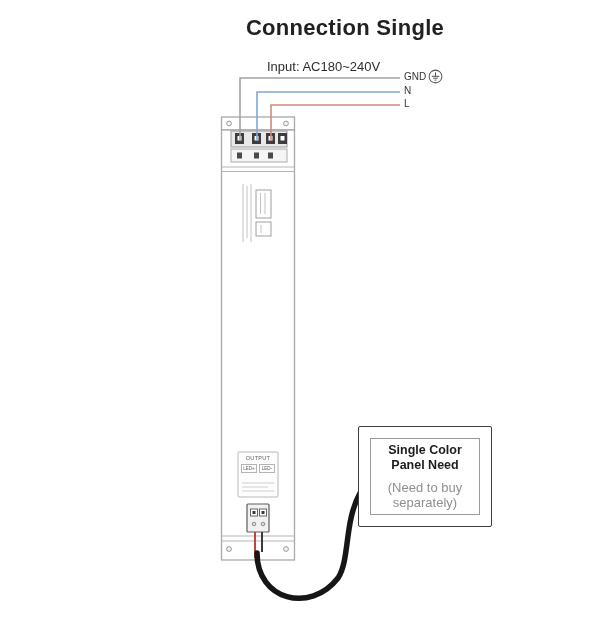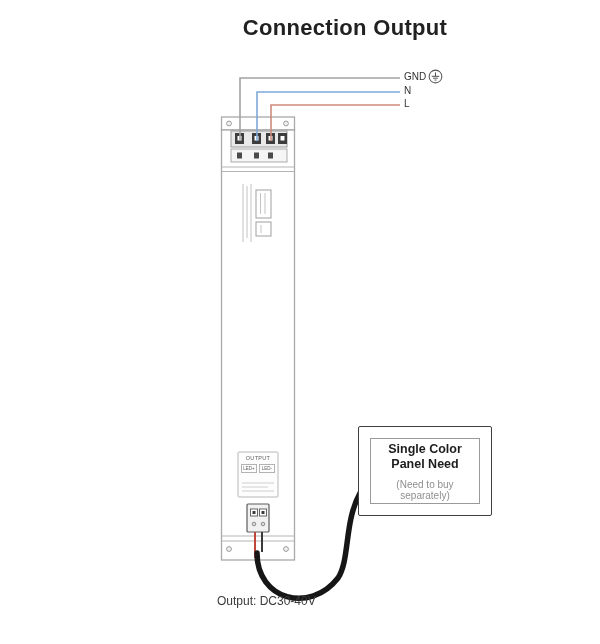--- a/index.html
+++ b/index.html
@@ -10,30 +10,30 @@
   .abs{position:absolute;}
   .title{
     top:15px;left:345px;transform:translateX(-50%);
     font-size:22px;font-weight:bold;letter-spacing:.3px;color:#212121;white-space:nowrap;
   }
   .input-label{top:59px;left:267px;font-size:13px;color:#2e2e2e;white-space:nowrap;}
   .wire-label{font-size:10px;color:#333;white-space:nowrap;}
   .earth-icon{top:69px;left:428px;width:15px;height:15px;}
   .art{top:0;left:0;}
   .panel-box{
-    top:426px;left:358px;width:134px;height:90px;box-sizing:border-box;
+    top:426px;left:358px;width:134px;height:101px;box-sizing:border-box;
     border:1.5px solid #3f3f3f;border-radius:2px;background:#ffffff;
   }
   .panel-inner{
     position:absolute;left:11px;right:11px;top:11px;bottom:11px;
     border:1px solid #9a9a9a;display:flex;flex-direction:column;
     align-items:center;justify-content:center;text-align:center;
   }
   .panel-title{font-size:12.5px;font-weight:bold;color:#1d1d1d;line-height:15px;}
-  .panel-note{font-size:10px;color:#8f8f8f;margin-top:7px;}
+  .panel-note{font-size:13px;color:#8f8f8f;margin-top:7px;}
   .mini{font-size:5.5px;color:#5f5f5f;letter-spacing:.3px;text-align:center;}
   .led-box{
     box-sizing:border-box;border:1px solid #b3b3b3;background:#fdfdfd;
     font-size:4.5px;color:#5f5f5f;display:flex;align-items:center;justify-content:center;
   }
   .caption{top:593px;left:217px;font-size:12px;color:#3a3a3a;line-height:17px;}
 </style>
 </head>
 <body>
 
@@ -106,21 +106,22 @@
     <path d="M262,532 V552" stroke="#3a3a3a" stroke-width="2" fill="none"></path>
     <path d="M257,553 C257,600 310,614 338,578 C350,560 344,522 360,493" stroke="#161616" stroke-width="5.5" fill="none" stroke-linecap="round"></path>
 
     <g fill="none" stroke-width="1.6">
       <path d="M400,78 H240 V141" stroke="#a3a3a3"></path>
       <path d="M400,92 H257 V141" stroke="#7fa8d9"></path>
       <path d="M400,105 H271 V141" stroke="#cf8b7d"></path>
     </g>
   </svg>
 
-  <div class="abs title">Connection Output</div>
+  <div class="abs title">Connection Single</div>
+  <div class="abs input-label">Input: AC180~240V</div>
 
   <div class="abs wire-label" style="top:71px;left:404px;">GND</div>
   <svg class="abs earth-icon" viewBox="0 0 16 16">
     <circle cx="8" cy="8" r="6.8" fill="none" stroke="#555" stroke-width="1.1"></circle>
     <g stroke="#555" stroke-width="1.1">
       <line x1="8" y1="3.6" x2="8" y2="7.8"></line>
       <line x1="4" y1="7.8" x2="12" y2="7.8"></line>
       <line x1="5.5" y1="9.8" x2="10.5" y2="9.8"></line>
       <line x1="7" y1="11.8" x2="9" y2="11.8"></line>
     </g>
@@ -134,16 +135,15 @@
 
   <div class="abs panel-box">
     <div class="panel-inner">
       <div class="panel-title">Single Color</div>
       <div class="panel-title">Panel Need</div>
       <div class="panel-note">(Need to buy separately)</div>
     </div>
   </div>
 
   <div class="abs caption">
-    <div>Output: DC30-40V</div>
   </div>
 
 </div>
 
 </body></html>

